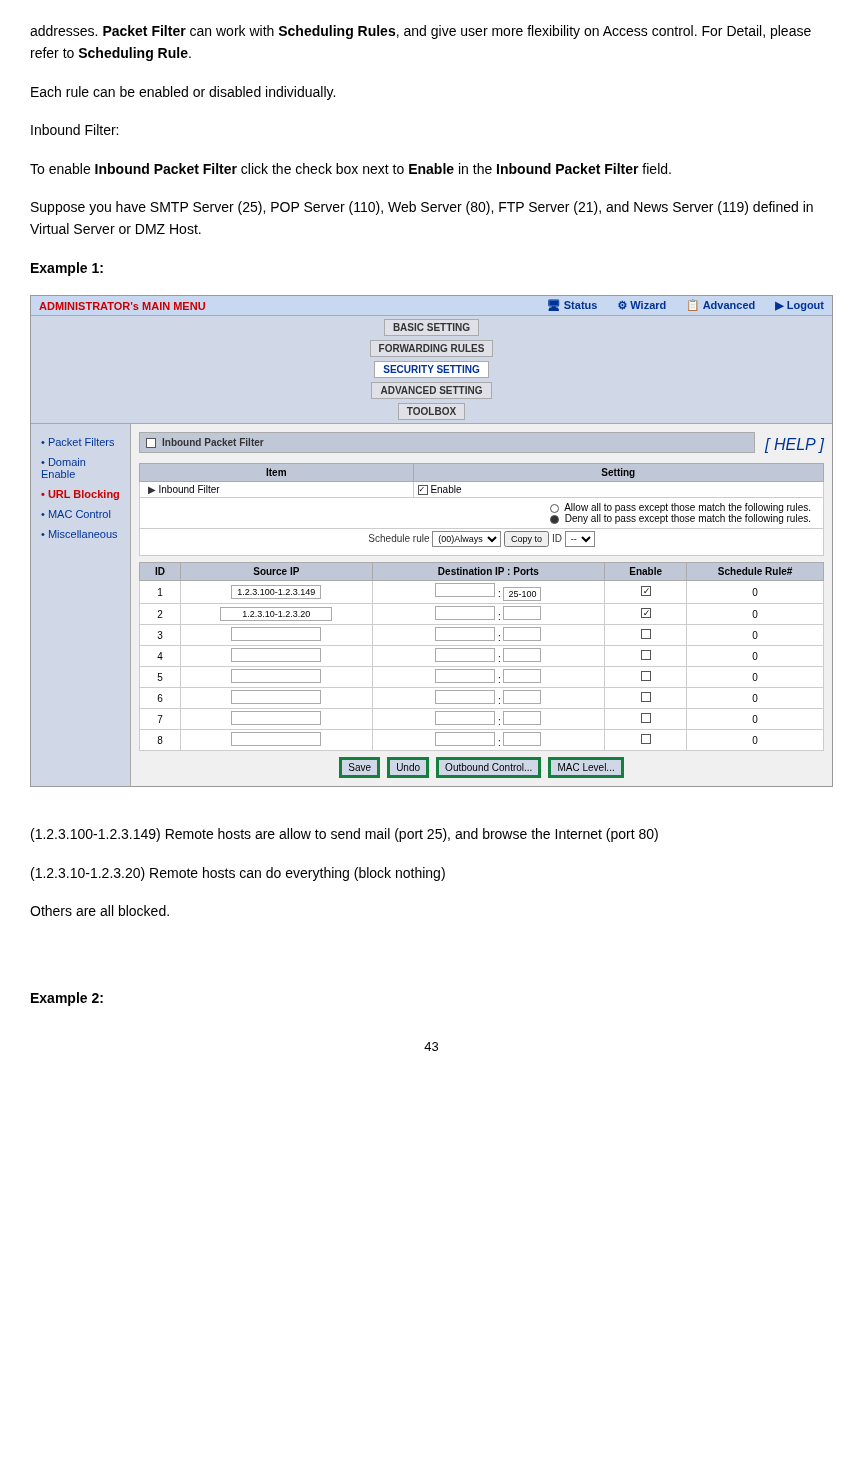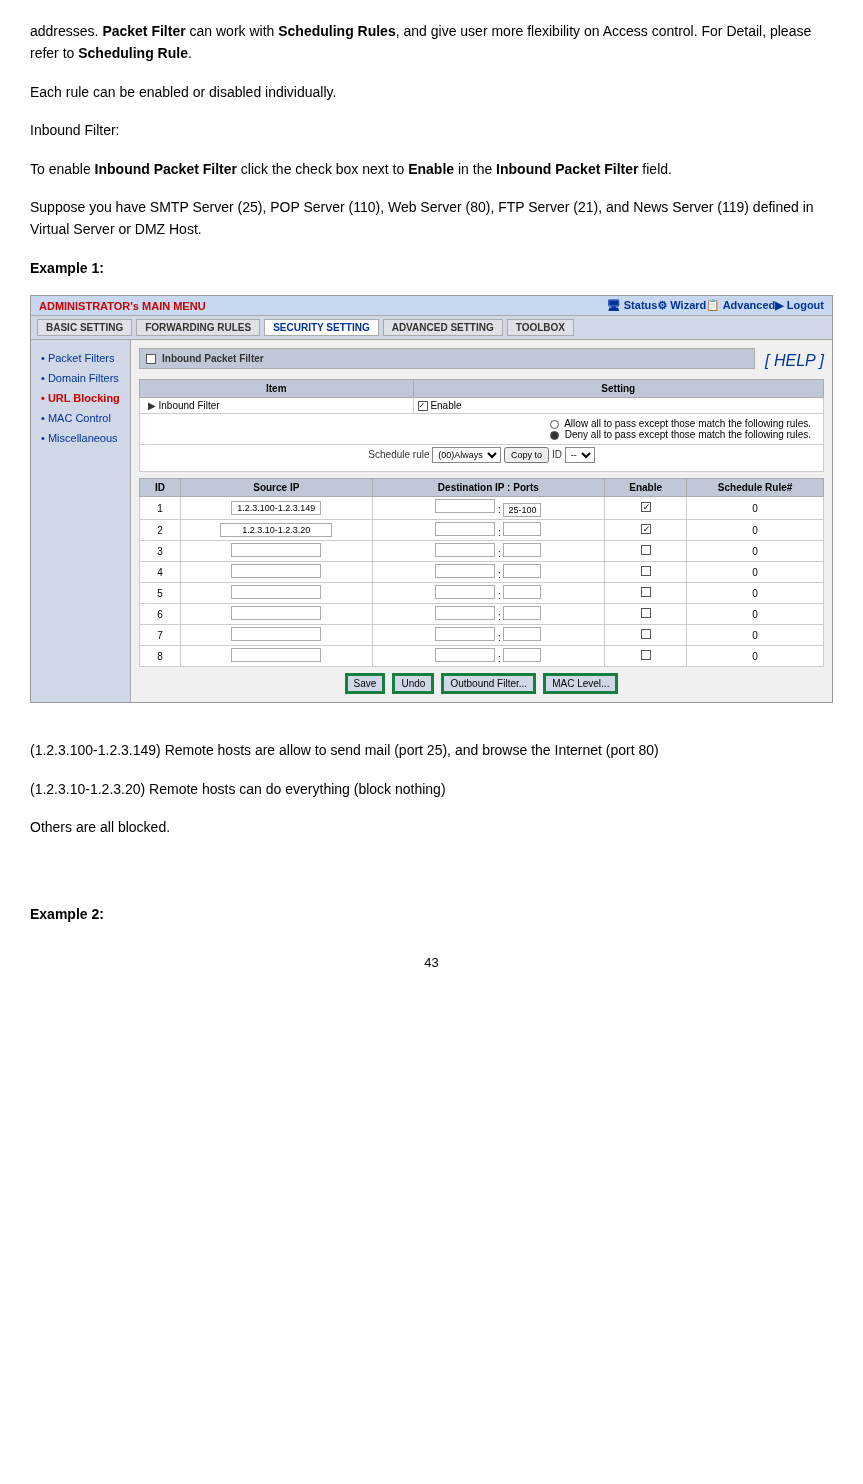--- a/index.html
+++ b/index.html
@@ -37,31 +37,33 @@
       font-weight: bold;
       color: #003399;
     }
     .router-menubar .menu-title {
       flex: 1;
       color: #cc0000;
       font-size: 11px;
     }
     .router-menubar .menu-items {
       display: flex;
+      gap: 20px;
       color: #003399;
       font-size: 11px;
     }
     
     .router-navtabs {
       background: #d0d8e8;
       display: flex;
       align-items: center;
       padding: 3px 6px;
       border-bottom: 1px solid #aaa;
       gap: 4px;
+      flex-direction: column;
     }
     .router-navtabs .nav-tab {
       background: #e0e0e8;
       border: 1px solid #aaa;
       padding: 2px 8px;
       font-size: 10px;
       font-weight: bold;
       color: #333;
     }
     .router-navtabs .nav-tab.active {
@@ -260,21 +262,21 @@
       <div class="nav-tab"><span>FORWARDING RULES</span></div>
       <div class="nav-tab active"><span>SECURITY SETTING</span></div>
       <div class="nav-tab"><span>ADVANCED SETTING</span></div>
       <div class="nav-tab"><span>TOOLBOX</span></div>
     </div>
 
     <div class="router-body">
 
       <div class="router-sidebar">
         <div class="sidebar-item">• Packet Filters</div>
-        <div class="sidebar-item">• Domain Filters</div>
+        <div class="sidebar-item">• Domain Enable</div>
         <div class="sidebar-item active">• URL Blocking</div>
         <div class="sidebar-item">• MAC Control</div>
         <div class="sidebar-item">• Miscellaneous</div>
       </div>
 
       <div class="router-main">
 
         <div class="router-panel-title">
           <div class="inbound-header" style="flex:1;">
             <span class="checkbox-inline"></span>
@@ -396,21 +398,21 @@
                 <td><span style="display: inline-block; border: 1px solid rgb(170, 170, 170); background: rgb(255, 255, 255); width: 60px; height: 14px; font-size: 9px; padding: 1px;"></span><span> : </span><span style="display: inline-block; border: 1px solid rgb(170, 170, 170); background: rgb(255, 255, 255); width: 38px; height: 14px; font-size: 9px; padding: 1px;"></span></td>
                 <td><span style="display: inline-block; width: 10px; height: 10px; border: 1px solid rgb(85, 85, 85); background: rgb(255, 255, 255); position: relative; cursor: pointer;"></span></td>
                 <td>0</td>
               </tr>
             </tbody>
         </table>
 
         <div class="router-buttons">
           <button>Save</button>
           <button>Undo</button>
-          <button>Outbound Filter...</button>
+          <button>Outbound Control...</button>
           <button>MAC Level...</button>
         </div>
       </div>
     </div>
   </div>
 
   <div class="section-gap"></div>
   <p>
     <span>(1.2.3.100-1.2.3.149) Remote hosts are allow to send mail (port 25), and browse the Internet (port 80)</span>
   </p>

